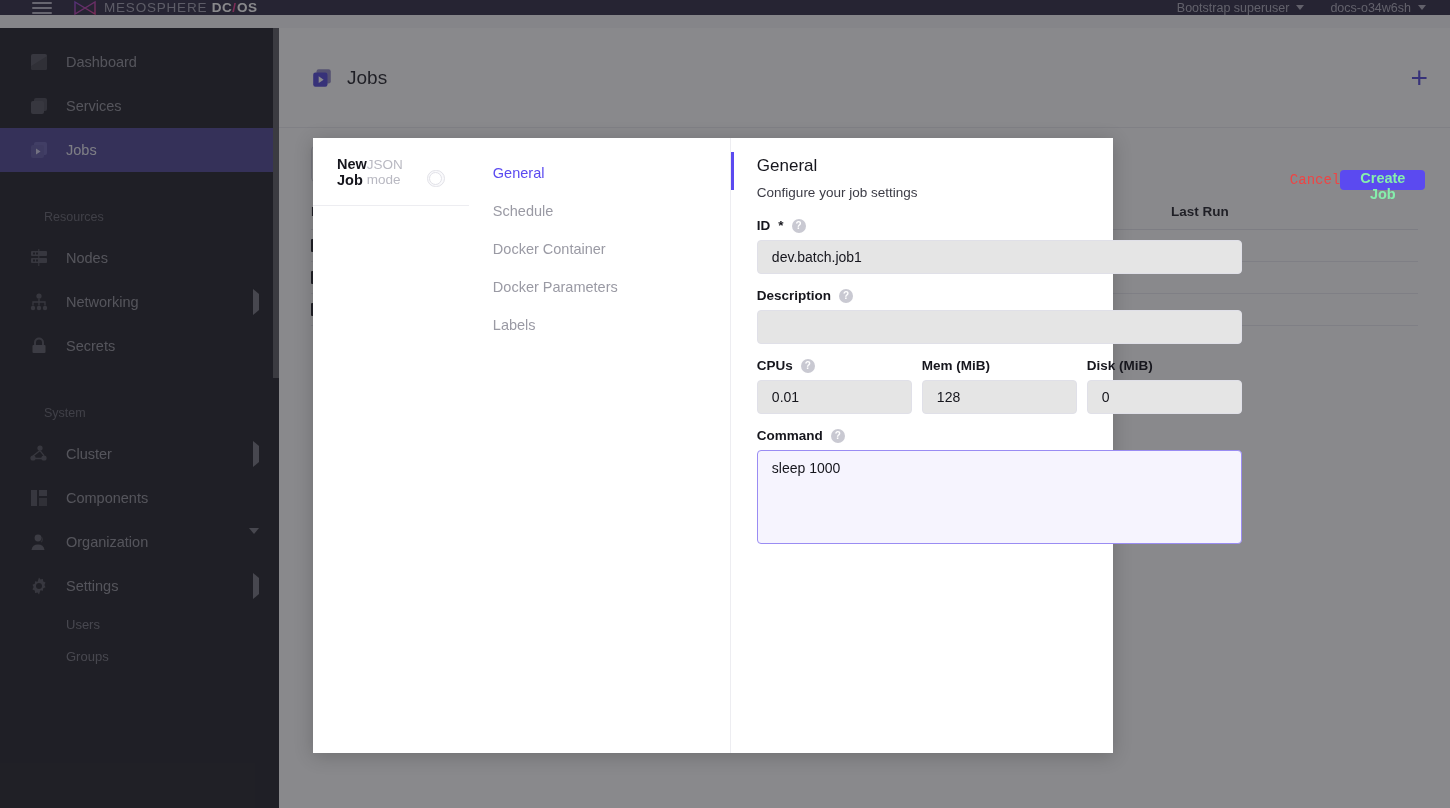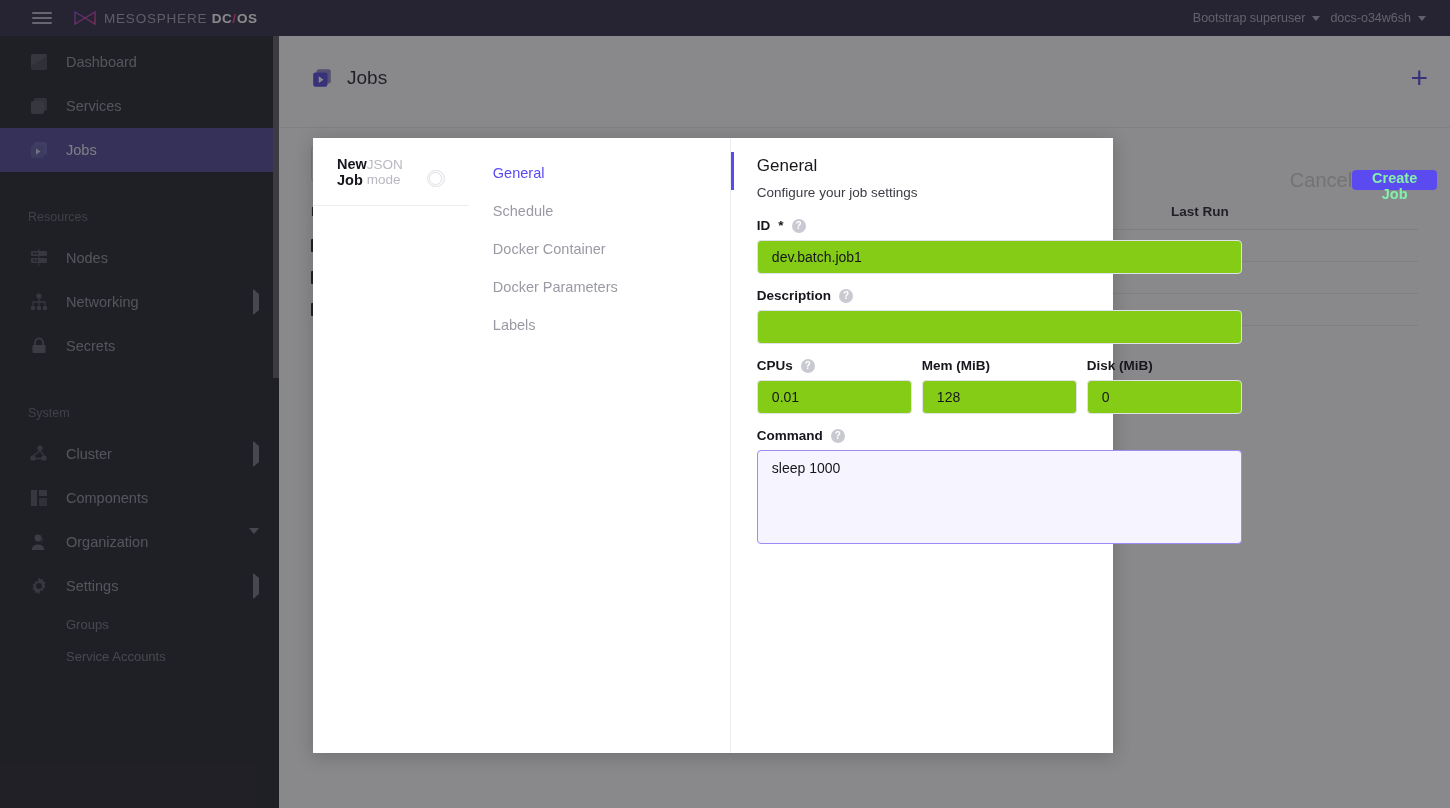--- a/index.html
+++ b/index.html
@@ -6,50 +6,50 @@
   html, body {
     width: 1450px; height: 808px;
     font-family: "Liberation Sans", sans-serif;
     overflow: hidden;
     background: #f7f7f9;
   }
   #app { position: relative; width: 1450px; height: 808px; }
 
   
   #topbar {
-    position: absolute; top: 0; left: 0; width: 1450px; height: 36px;
+    position: absolute; top: 0; left: 0; width: 1450px; height: 15px;
     background: #25213a; display: flex; align-items: center; z-index: 5;
   }
   .hamburger { width: 20px; margin-left: 32px; cursor: pointer; }
   .hamburger span { display: block; height: 2px; background: #b4b2c0; margin: 3px 0; border-radius: 1px; }
   .brand { display: flex; align-items: center; margin-left: 22px; gap: 8px; }
   .brand-logo { width: 22px; height: 16px; }
   .brand-text { font-size: 13.5px; letter-spacing: .8px; color: #9e9cad; font-weight: 400; }
   .brand-text b { color: #ffffff; font-weight: 700; letter-spacing: .5px;}
   .brand-text i { color: #e5338a; font-style: normal; font-weight: 700; }
-  .topright { margin-left: auto; display: flex; align-items: center; gap: 10px; margin-right: 24px; }
+  .topright { margin-left: auto; display: flex; align-items: center; gap: 26px; margin-right: 24px; }
   .topright .tr-item { font-size: 12.5px; color: #a9a7b7; display: flex; align-items: center; gap: 7px; cursor: pointer; }
   .caret-d { width: 0; height: 0; border-left: 4.5px solid transparent; border-right: 4.5px solid transparent; border-top: 5px solid #a9a7b7; }
 
   
   #sidebar {
     position: absolute; top: 28px; left: 0; width: 279px; height: 780px;
     background: #16161d; z-index: 4; overflow: hidden;
   }
   .nav-item {
     height: 44px; display: flex; align-items: center; padding-left: 28px;
     color: #8b8b94; font-size: 14.5px; cursor: pointer; position: relative;
   }
   .nav-item.active { background: #453d8f; color: #e6e6ee; }
   .nav-item .ico { width: 22px; height: 22px; margin-right: 16px; flex: none; display:flex; align-items:center; justify-content:center; }
   .nav-item .lbl { white-space: nowrap; }
   .nav-item .arr { margin-left: auto; margin-right: 20px; }
   .arr-right { width: 0; height: 0; border-top: 5px solid transparent; border-bottom: 5px solid transparent; border-left: 6px solid #6d6d78; }
   .arr-down { width: 0; height: 0; border-left: 5.5px solid transparent; border-right: 5.5px solid transparent; border-top: 6px solid #6d6d78; }
-  .nav-section { color: #5d5d68; font-size: 12.5px; padding-left: 28px; height: 26px; display: flex; align-items: flex-end; }
+  .nav-section { color: #5d5d68; font-size: 12.5px; padding-left: 44px; height: 26px; display: flex; align-items: flex-end; }
   .sub-item { height: 32px; display: flex; align-items: center; padding-left: 66px; color: #6e6e79; font-size: 13px; cursor: pointer; }
   .nav-gap { height: 12px; }
   .nav-gap-lg { height: 26px; }
   #sb-scroll { position: absolute; right: 0; top: 0; width: 6px; height: 350px; background: #52525a; }
 
   
   #main {
     position: absolute; top: 28px; left: 279px; width: 1171px; height: 780px;
     background: #ffffff;
   }
@@ -91,35 +91,35 @@
   .m-nav-item.active { color: #5b4af0; }
   .m-content { flex: 1; padding: 18px 24px 0 26px; position: relative; overflow: hidden; }
   .m-accent { position: absolute; left: 0; top: 14px; width: 3px; height: 38px; background: #5b4af0; }
   .sec-title { font-size: 17px; color: #16161d; margin-bottom: 9px; }
   .sec-sub { font-size: 13.5px; color: #3c3c46; margin-bottom: 18px; }
   .field-label { font-size: 13.5px; font-weight: 700; color: #16161d; display: flex; align-items: center; gap: 8px; margin-bottom: 7px; }
   .req { color: #16161d; }
   .help { width: 14px; height: 14px; border-radius: 50%; background: #c9c9d2; color: #ffffff; font-size: 10px; font-weight: 700; display: inline-flex; align-items: center; justify-content: center; cursor: pointer; }
   .inp {
     width: 100%; height: 34px; border: 1px solid #e0e0e8; border-radius: 4px;
-    padding: 0 14px; font-size: 14px; color: #16161d; background: #84cc16;
+    padding: 0 14px; font-size: 14px; color: #16161d; background: #e5e5e5;
     font-family: "Liberation Sans", sans-serif; outline: none;
   }
   .field { margin-bottom: 14px; }
   .row3 { display: flex; gap: 10px; margin-bottom: 14px; }
   .col-cpus { width: 155px; }
   .col-mem { width: 155px; }
   .col-disk { width: 155px; }
   .txta {
     width: 100%; height: 94px; border: 1px solid #9a8cf3; border-radius: 4px;
     background: #f6f4fe; padding: 9px 14px; font-size: 14px; color: #16161d;
     font-family: "Liberation Sans", sans-serif; outline: none; resize: none;
   }
   .m-foot { height: 84px; display: flex; align-items: center; padding: 0 24px; }
-  .btn-cancel { font-size: 20px; color: #737373; background: none; border: none; cursor: pointer; font-family: Liberation Sans, sans-serif; }
+  .btn-cancel { font-size: 14px; color: #ef4444; background: none; border: none; cursor: pointer; font-family: Liberation Mono, monospace; }
   .btn-create {
     margin-left: auto; background: #5b4af0; color: #86efac; border: none; border-radius: 4px;
     height: 20px; padding: 0 20px; font-size: 14.5px; font-weight: 700; cursor: pointer;
     font-family: "Liberation Sans", sans-serif;
   }
 </style>
 </head>
 <body>
 
 <div id="app">
@@ -279,22 +279,22 @@
       <span class="ico">
         <svg width="20" height="20" viewBox="0 0 20 20">
           <path d="M10 1.5 l1.4 2.1 2.5-.5 .3 2.5 2.3 1-1.1 2.3 1.1 2.3-2.3 1-.3 2.5-2.5-.5L10 18.5 8.6 16.4l-2.5.5-.3-2.5-2.3-1 1.1-2.3L3.5 8.8l2.3-1 .3-2.5 2.5.5Z" fill="#4b4b55"></path>
           <circle cx="10" cy="10" r="3" fill="#16161d"></circle>
         </svg>
       </span>
       <span class="lbl">Settings</span>
       <span class="arr"><span class="arr-right"></span></span>
     </div>
 
+    <div class="sub-item">Users</div>
     <div class="sub-item">Groups</div>
-    <div class="sub-item">Service Accounts</div>
 
     <div id="sb-scroll"></div>
   </div>
 
   <div id="main">
     <div class="page-head">
       <span class="page-ico">
         <svg width="22" height="22" viewBox="0 0 20 20">
             <rect x="5" y="2" width="13" height="13" rx="2" fill="#8d86c4"></rect>
             <rect x="2" y="5" width="13" height="13" rx="2" fill="#4b3fd4"></rect>

